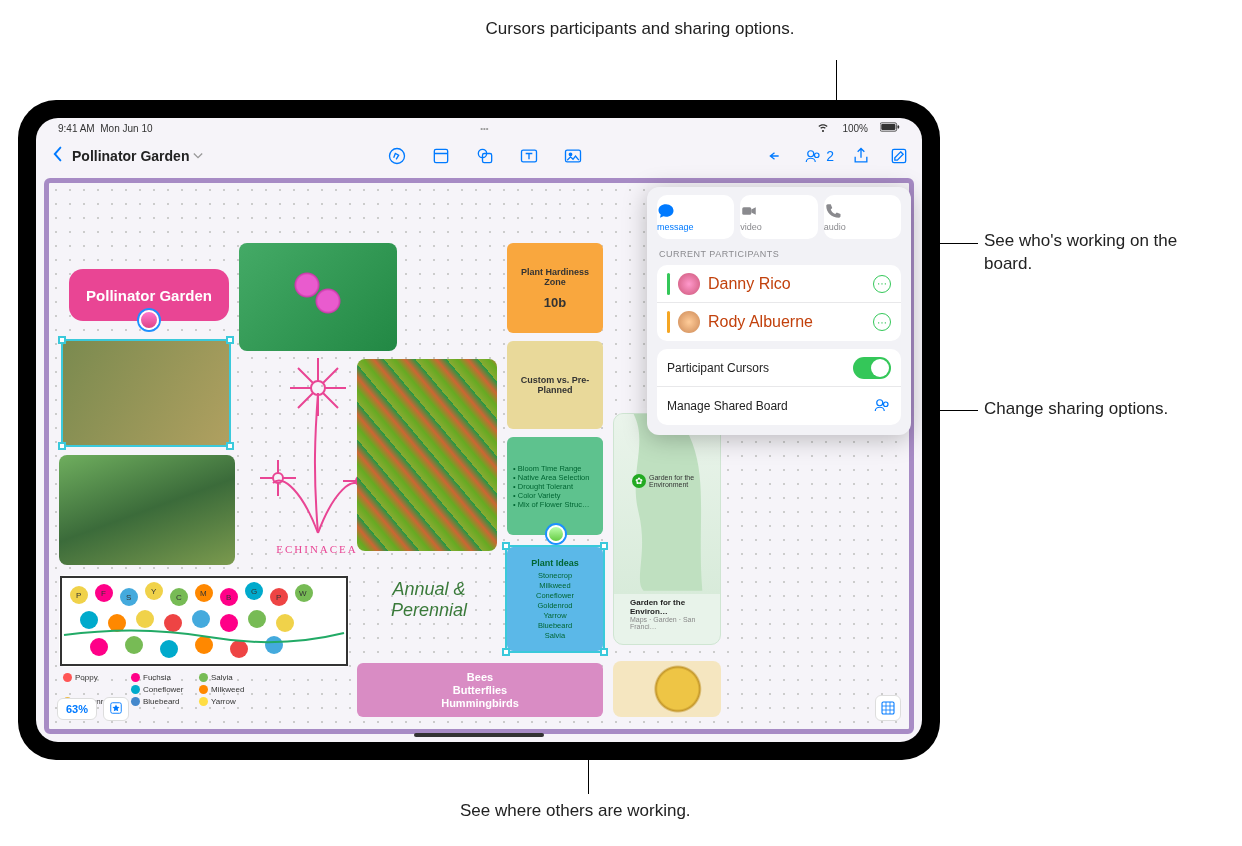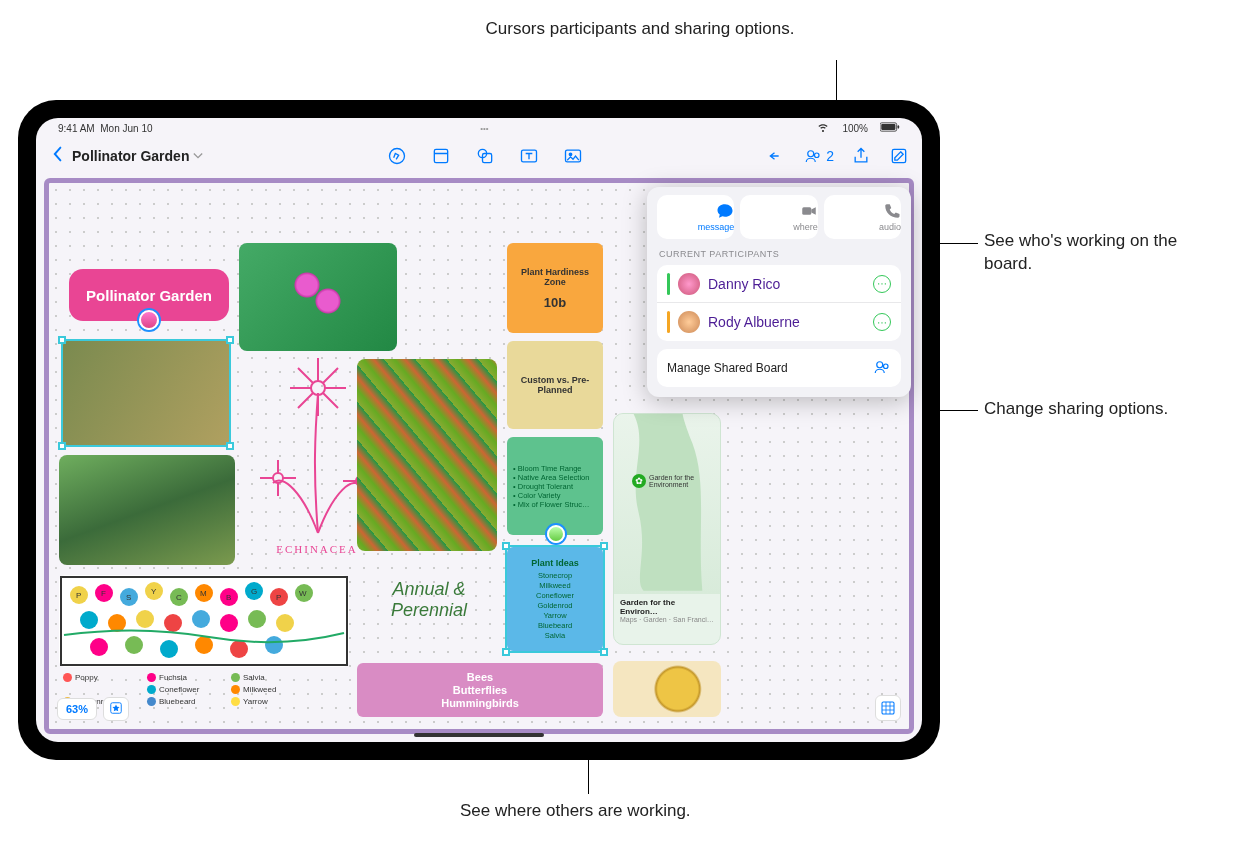--- a/index.html
+++ b/index.html
@@ -32,32 +32,32 @@
 
 .abs{position:absolute}
 .note{border-radius:6px;font-size:9px;font-weight:600;display:flex;flex-direction:column;align-items:center;justify-content:center;text-align:center;padding:6px}
 .pinktitle{background:#e94594;color:#fff;font-size:15px;font-weight:600;width:160px;height:52px;border-radius:14px;display:flex;align-items:center;justify-content:center}
 .img{border-radius:8px;overflow:hidden}
 .imgfill{width:100%;height:100%}
 
 
 .popover{position:absolute;top:4px;right:-2px;width:264px;background:#f2f2f6;border-radius:12px;box-shadow:0 4px 24px rgba(0,0,0,0.25);padding:8px 10px 10px;z-index:50}
 .commbtns{display:flex;gap:6px;margin-bottom:10px}
-.commbtn{flex:1;background:#fff;border-radius:10px;height:44px;display:flex;flex-direction:column;align-items:flex-end;justify-content:center;gap:2px;cursor:pointer}
+.commbtn{flex:1;background:#fff;border-radius:10px;height:44px;display:flex;flex-direction:column;align-items:flex-start;justify-content:center;gap:2px;cursor:pointer}
 .commbtn.active svg,.commbtn.active span{color:#007aff;fill:#007aff}
 .commbtn svg{width:18px;height:18px;fill:#8a8a8e}
 .commbtn span{font-size:9px;color:#8a8a8e}
 .commbtn.active span{color:#007aff}
 .sechead{font-size:9px;letter-spacing:0.5px;color:#8a8a8e;margin:4px 2px 6px}
 .plist{background:#fff;border-radius:10px;overflow:hidden;margin-bottom:8px}
 .prow{display:flex;align-items:center;height:38px;padding:0 10px;gap:8px;border-bottom:1px solid #e8e8ea;cursor:pointer}
 .prow:last-child{border-bottom:none}
 .presdot{width:3px;height:22px;border-radius:2px}
 .avatar{width:22px;height:22px;border-radius:50%}
-.pname{font-size:14px;color:#4c1d95;flex:1}
+.pname{font-size:16px;color:#c2410c;flex:1}
 .morebtn{width:18px;height:18px;border:1.5px solid #34c759;border-radius:50%;display:flex;align-items:center;justify-content:center;color:#34c759;font-size:10px;cursor:pointer}
 .settinglist{background:#fff;border-radius:10px;overflow:hidden}
 .srow{display:flex;align-items:center;height:38px;padding:0 10px;font-size:12px;color:#222;cursor:pointer;border-bottom:1px solid #e8e8ea}
 .srow:last-child{border-bottom:none}
 .srow .sp{flex:1}
 .toggle{width:38px;height:22px;background:#34c759;border-radius:11px;position:relative;cursor:pointer}
 .toggle::after{content:"";position:absolute;right:2px;top:2px;width:18px;height:18px;background:#fff;border-radius:50%}
 .shareicon svg{width:18px;height:18px;fill:none;stroke:#007aff;stroke-width:1.6}
 
 
@@ -68,21 +68,21 @@
 
 .orange{background:#f9a73e;color:#333}
 .sand{background:#e9d99a;color:#333}
 .green{background:#5ec28e;color:#063}
 .blue{background:#5bb8e8;color:#063}
 .pink{background:#d98cc4;color:#fff}
 .map{background:#e8f3ea;border:1px solid #cfe5d2;border-radius:10px}
 
 
 .legend{font-size:8px;color:#333}
-.legend .lrow{display:flex;gap:24px;margin-bottom:3px}
+.legend .lrow{display:flex;gap:8px;margin-bottom:3px}
 .legend .li{display:flex;align-items:center;gap:3px;width:60px}
 .ldot{width:9px;height:9px;border-radius:50%}
 
 
 .callout{position:absolute;font-size:17px;color:#222;line-height:1.35}
 .cline{position:absolute;background:#000}
 .vline{width:1px}
 .hline{height:1px}
 
 
@@ -297,21 +297,21 @@
       <div class="abs map" style="top:230px;left:564px;width:108px;height:232px">
         <div style="height:180px;background:linear-gradient(#eaf4eb,#d8ebda);position:relative;border-radius:10px 10px 0 0">
           <svg viewBox="0 0 108 180" style="position:absolute;inset:0">
               <path d="M20 0 C35 30 15 60 25 100 C35 140 20 170 30 180 L90 180 C85 120 95 70 80 30 C70 5 70 0 70 0 Z" fill="#bfe0c0"></path>
             </svg>
           <div style="position:absolute;top:60px;left:18px;display:flex;align-items:center;gap:3px">
             <span style="width:14px;height:14px;background:#2a2;border-radius:50%;color:#fff;font-size:9px;display:flex;align-items:center;justify-content:center">✿</span>
             <span style="font-size:7px;color:#333;max-width:60px">Garden for the Environment</span>
           </div>
         </div>
-        <div style="padding:4px 6px">
+        <div style="padding:4px 16px">
           <div style="font-size:8px;font-weight:600;color:#222">Garden for the Environ…</div>
           <div style="font-size:7px;color:#888">Maps · Garden · San Franci…</div>
         </div>
       </div>
 
       <div class="abs img" style="top:478px;left:564px;width:108px;height:56px;background:radial-gradient(circle at 60% 50%,#eec545 20px,#c4972a 22px,#f5e6c0 24px)"></div>
 
       <div class="abs" style="top:392px;left:10px;width:290px;height:92px;background:#fff;border-radius:6px">
         <svg viewBox="0 0 290 92" class="imgfill">
           <rect x="2" y="2" width="286" height="88" fill="none" stroke="#333" stroke-width="2"></rect>
@@ -403,21 +403,21 @@
             <svg viewBox="0 0 24 24">
                 <path d="M12 3C6 3 2 6.5 2 11c0 2.3 1.2 4.3 3 5.7L4 21l4.5-2c1 .3 2.2.5 3.5.5 6 0 10-3.5 10-8S18 3 12 3z"></path>
               </svg>
             <span>message</span>
           </div>
           <div class="commbtn">
             <svg viewBox="0 0 24 24">
                 <rect x="3" y="7" width="12" height="10" rx="2"></rect>
                 <path d="M15 10l6-3v10l-6-3z"></path>
               </svg>
-            <span>where</span>
+            <span>video</span>
           </div>
           <div class="commbtn">
             <svg viewBox="0 0 24 24">
                 <path d="M6 3h3l2 5-2 2c1 3 3 5 6 6l2-2 5 2v3c0 1-1 2-2 2C10 21 3 14 3 5c0-1 1-2 2-2z"></path>
               </svg>
             <span>audio</span>
           </div>
         </div>
         <div class="sechead">CURRENT PARTICIPANTS</div>
         <div class="plist">
@@ -428,20 +428,25 @@
             <div class="morebtn">⋯</div>
           </div>
           <div class="prow">
             <div class="presdot" style="background:#f5a623"></div>
             <div class="avatar" style="background:radial-gradient(#fc9,#c85)"></div>
             <div class="pname">Rody Albuerne</div>
             <div class="morebtn">⋯</div>
           </div>
         </div>
         <div class="settinglist">
+          <div class="srow">
+            <span>Participant Cursors</span>
+              <span class="sp"></span>
+            <div class="toggle"></div>
+          </div>
           <div class="srow">
             <span>Manage Shared Board</span>
               <span class="sp"></span>
             <span class="shareicon">
               <svg viewBox="0 0 24 24">
                   <circle cx="9" cy="9" r="4"></circle>
                   <circle cx="17" cy="11" r="3"></circle>
                   <path d="M3 20c0-3 3-5 6-5s6 2 6 5"></path>
                 </svg>
             </span>

